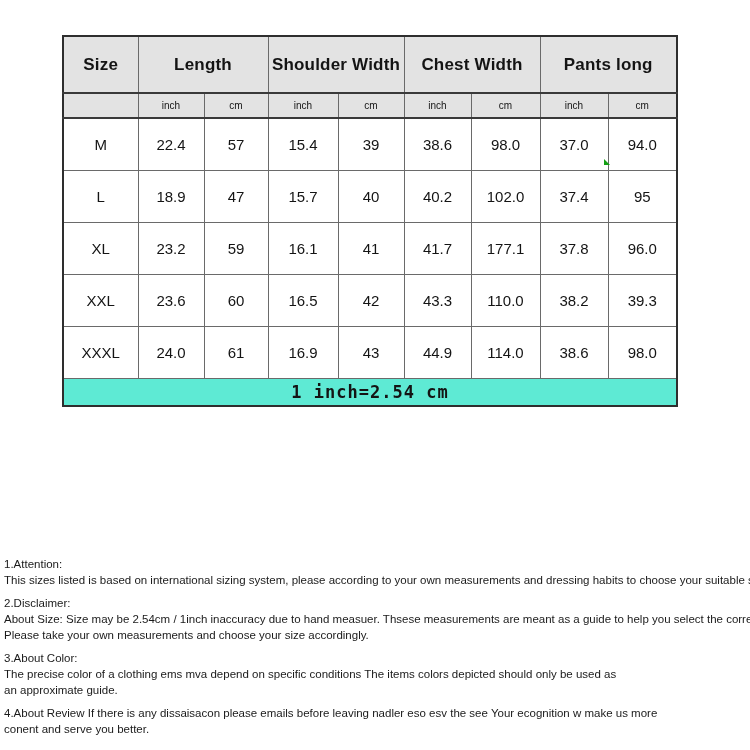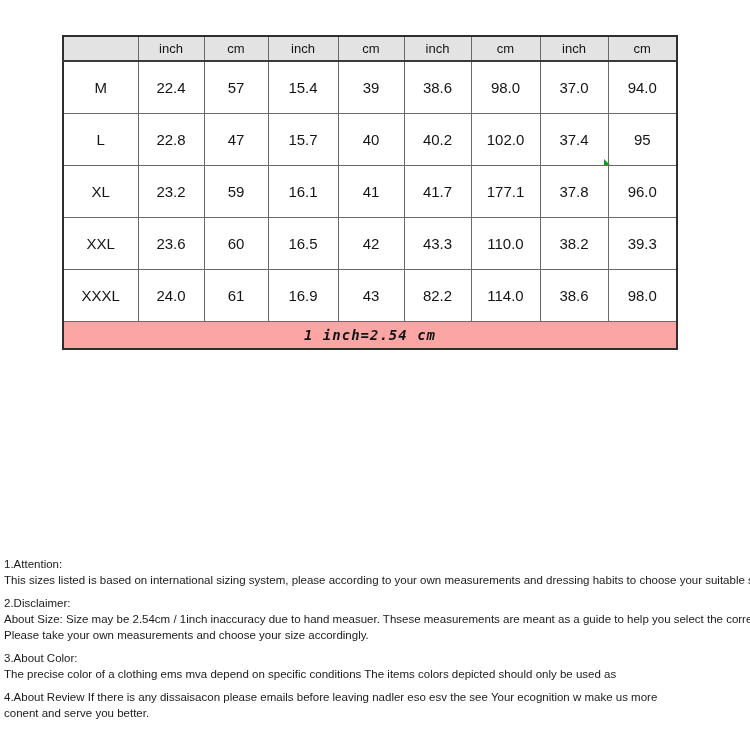--- a/index.html
+++ b/index.html
@@ -17,27 +17,27 @@
   .size-table th, .size-table td {
     border:1px solid #6a6a6a; padding:0;
     text-align:center; vertical-align:middle; color:#141414;
   }
   tr.hdr-row th {
     background:#e3e3e3; font-size:17px; font-weight:bold;
     height:55px; line-height:1.25; letter-spacing:0.2px;
     border-bottom:2px solid #3a3a3a;
   }
   tr.units-row td {
-    background:#e3e3e3; font-size:13px; height:23px;
+    background:#e3e3e3; font-size:10px; height:23px;
     border-bottom:2px solid #3a3a3a;
   }
   tr.data-row td { background:#ffffff; font-size:15px; height:51px; }
   tr.foot-row td {
-    background:#fca5a5; font-family:"DejaVu Sans Mono", monospace;
-    font-weight:bold; font-size:14px; letter-spacing:1px;font-style:italic;
+    background:#5eead4; font-family:"DejaVu Sans Mono", monospace;
+    font-weight:bold; font-size:17px; letter-spacing:1px;
   }
   tr.foot-row-1 td { height:26px; border-bottom:2px solid #2e2e2e; }
   tr.foot-row-2 td { height:27px; }
 
   
   .green-speck {
     position:absolute; left:604px; top:159px; width:6px; height:6px;
     background:#14a014; clip-path:polygon(0 0, 0 100%, 100% 100%);
   }
 
@@ -59,20 +59,27 @@
       <col style="width:66px">
       <col style="width:64px">
     <col style="width:70px">
       <col style="width:66px">
       <col style="width:67px">
     <col style="width:69px">
       <col style="width:68px">
       <col style="width:69px">
   </colgroup>
   <tbody>
+    <tr class="hdr-row">
+      <th>Size</th>
+      <th colspan="2">Length</th>
+      <th colspan="2">Shoulder Width</th>
+      <th colspan="2">Chest Width</th>
+      <th colspan="2">Pants long</th>
+    </tr>
     <tr class="units-row">
       <td></td>
       <td>inch</td>
       <td>cm</td>
       <td>inch</td>
       <td>cm</td>
       <td>inch</td>
       <td>cm</td>
       <td>inch</td>
       <td>cm</td>
@@ -84,21 +91,21 @@
       <td>57</td>
       <td>15.4</td>
       <td>39</td>
       <td>38.6</td>
       <td>98.0</td>
       <td>37.0</td>
       <td>94.0</td>
     </tr>
     <tr class="data-row">
       <td>L</td>
-      <td>22.8</td>
+      <td>18.9</td>
       <td>47</td>
       <td>15.7</td>
       <td>40</td>
       <td>40.2</td>
       <td>102.0</td>
       <td>37.4</td>
       <td>95</td>
     </tr>
     <tr class="data-row">
       <td>XL</td>
@@ -121,21 +128,21 @@
       <td>110.0</td>
       <td>38.2</td>
       <td>39.3</td>
     </tr>
     <tr class="data-row">
       <td>XXXL</td>
       <td>24.0</td>
       <td>61</td>
       <td>16.9</td>
       <td>43</td>
-      <td>82.2</td>
+      <td>44.9</td>
       <td>114.0</td>
       <td>38.6</td>
       <td>98.0</td>
     </tr>
 
     <tr class="foot-row foot-row-1">
       <td colspan="9">1 inch=2.54 cm</td>
     </tr>
   </tbody>
 </table>
@@ -148,18 +155,19 @@
     <div class="note-line">This sizes listed is based on international sizing system, please according to your own measurements and dressing habits to choose your suitable size.</div>
   </div>
   <div class="note-section">
     <div class="note-line">2.Disclaimer:</div>
     <div class="note-line">About Size: Size may be 2.54cm / 1inch inaccuracy due to hand measuer. Thsese measurements are meant as a guide to help you select the correct size.</div>
     <div class="note-line">Please take your own measurements and choose your size accordingly.</div>
   </div>
   <div class="note-section">
     <div class="note-line">3.About Color:</div>
     <div class="note-line">The precise color of a clothing ems mva depend on specific conditions The items colors depicted should only be used as</div>
+    <div class="note-line">an approximate guide.</div>
   </div>
   <div class="note-section last">
     <div class="note-line">4.About Review If there is any dissaisacon please emails before leaving nadler eso esv the see Your ecognition w make us more</div>
     <div class="note-line">conent and serve you better.</div>
   </div>
 </div>
 
 </body></html>

